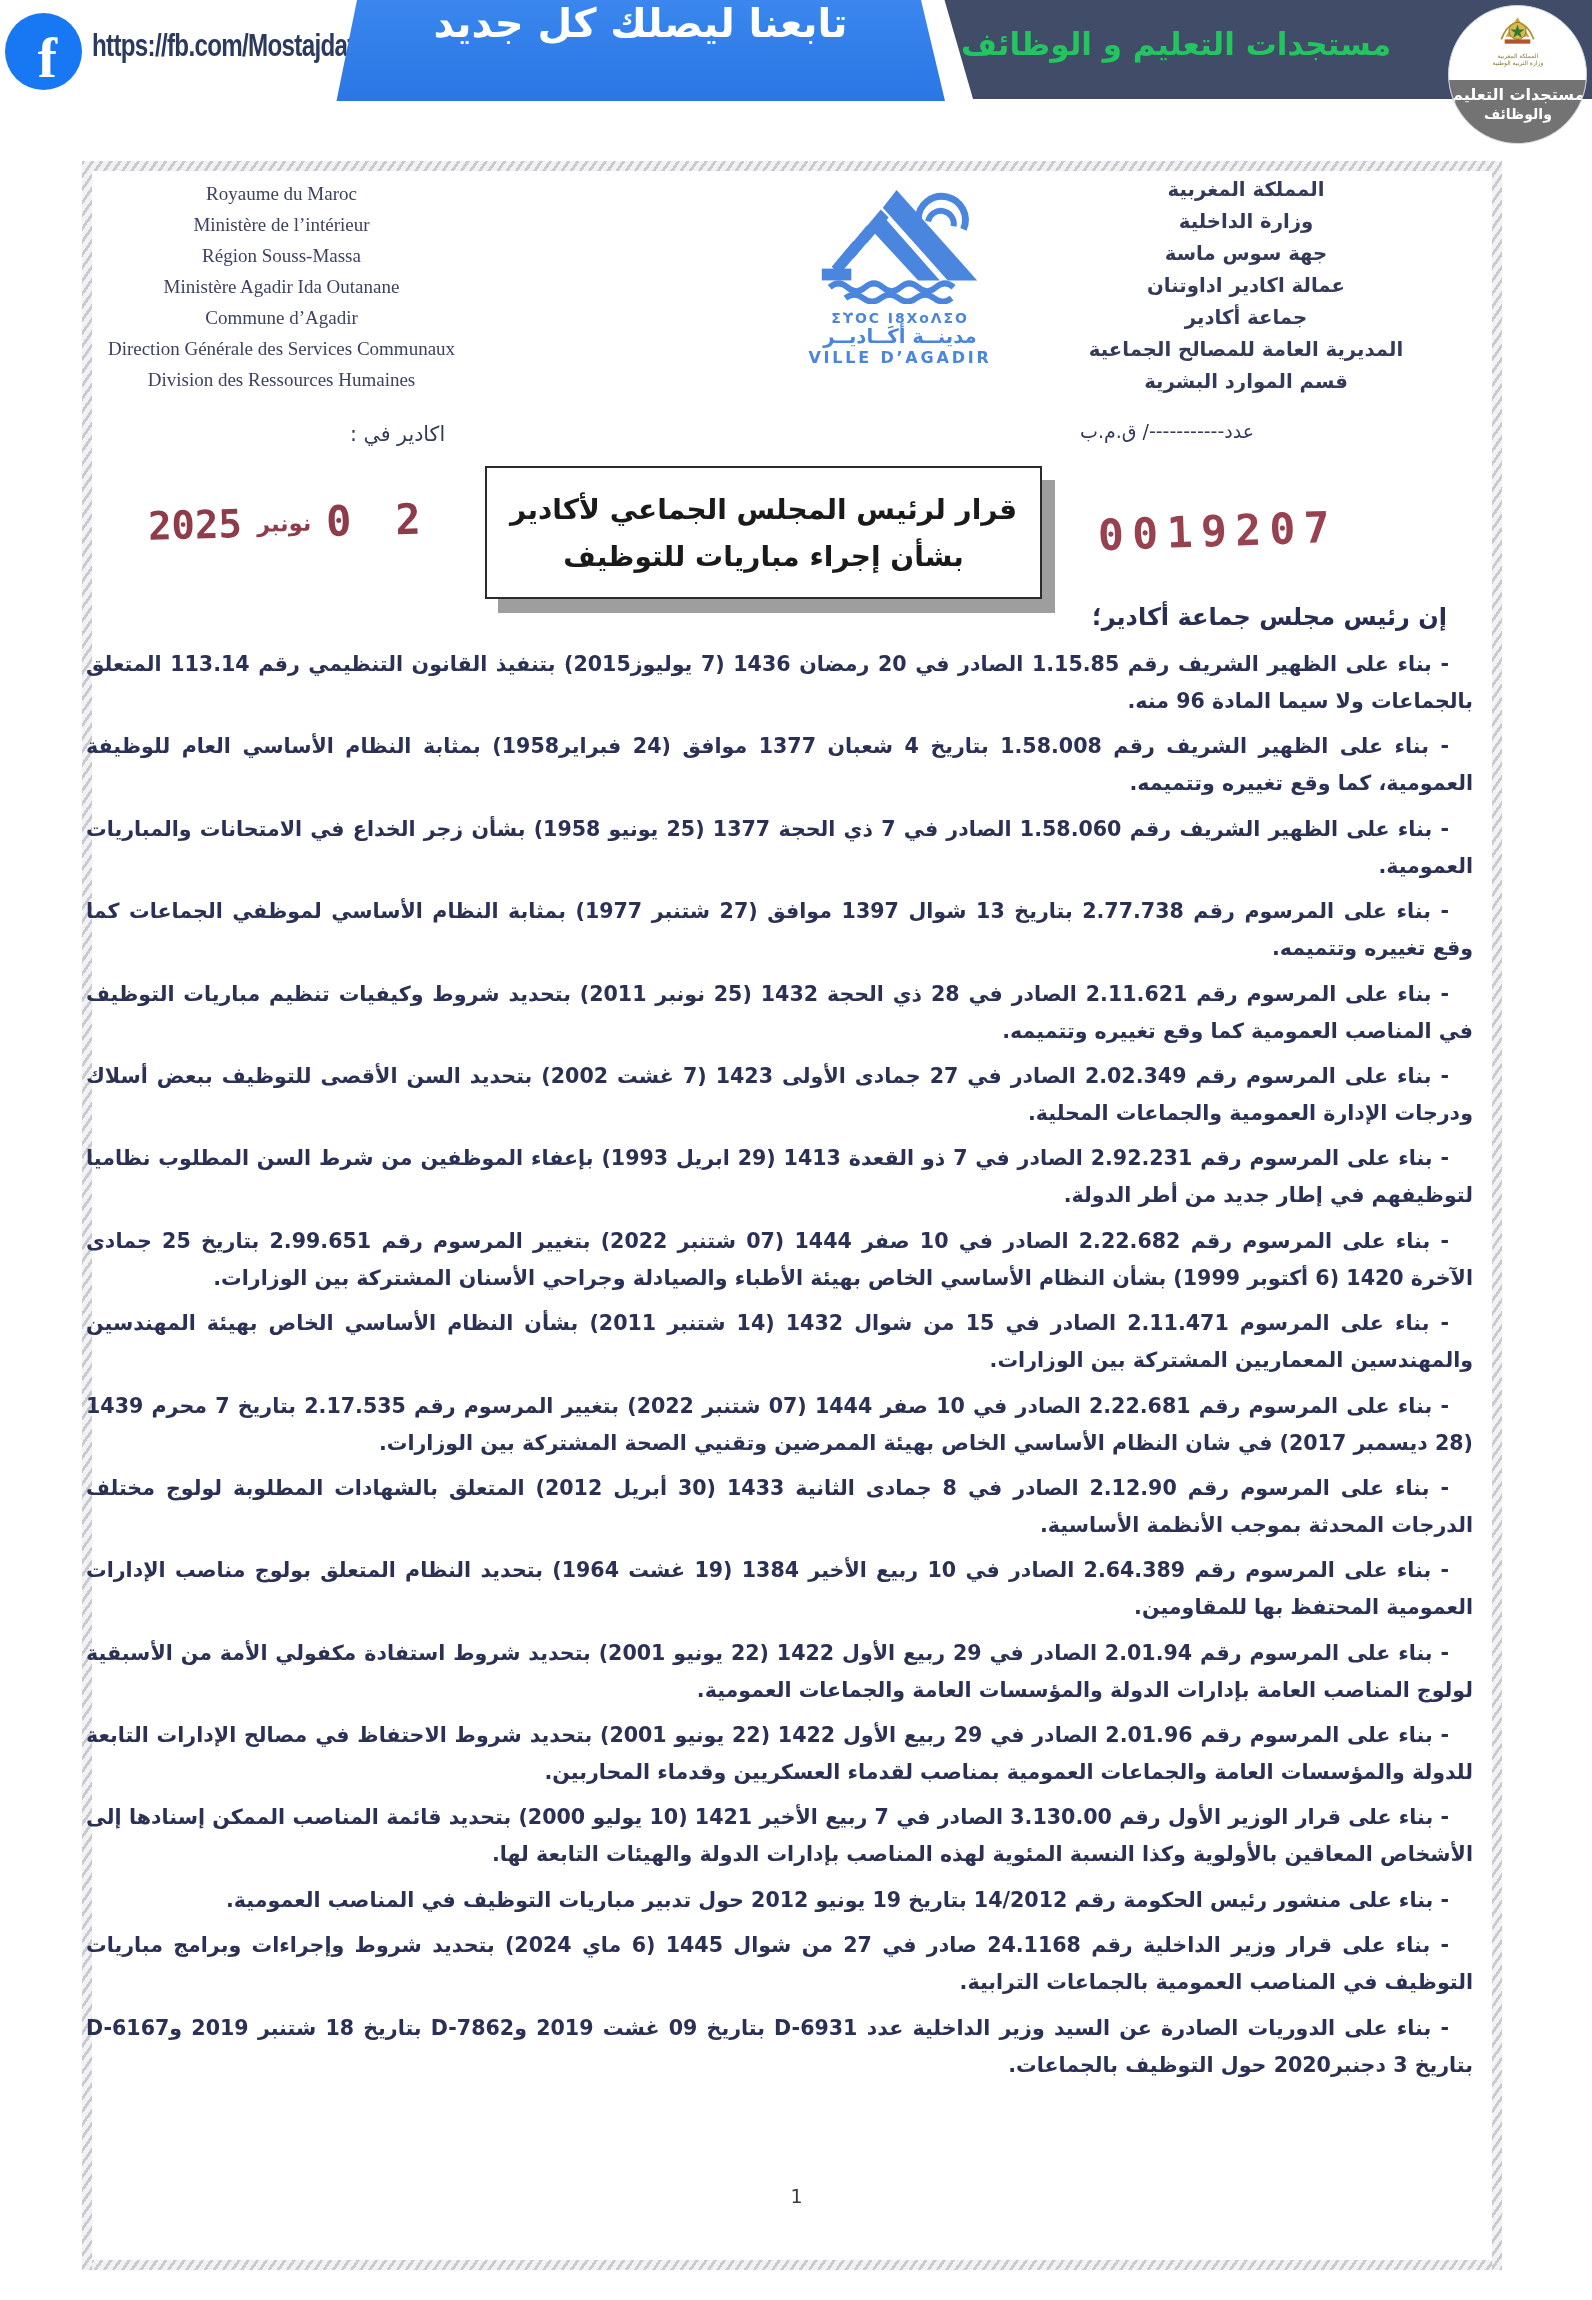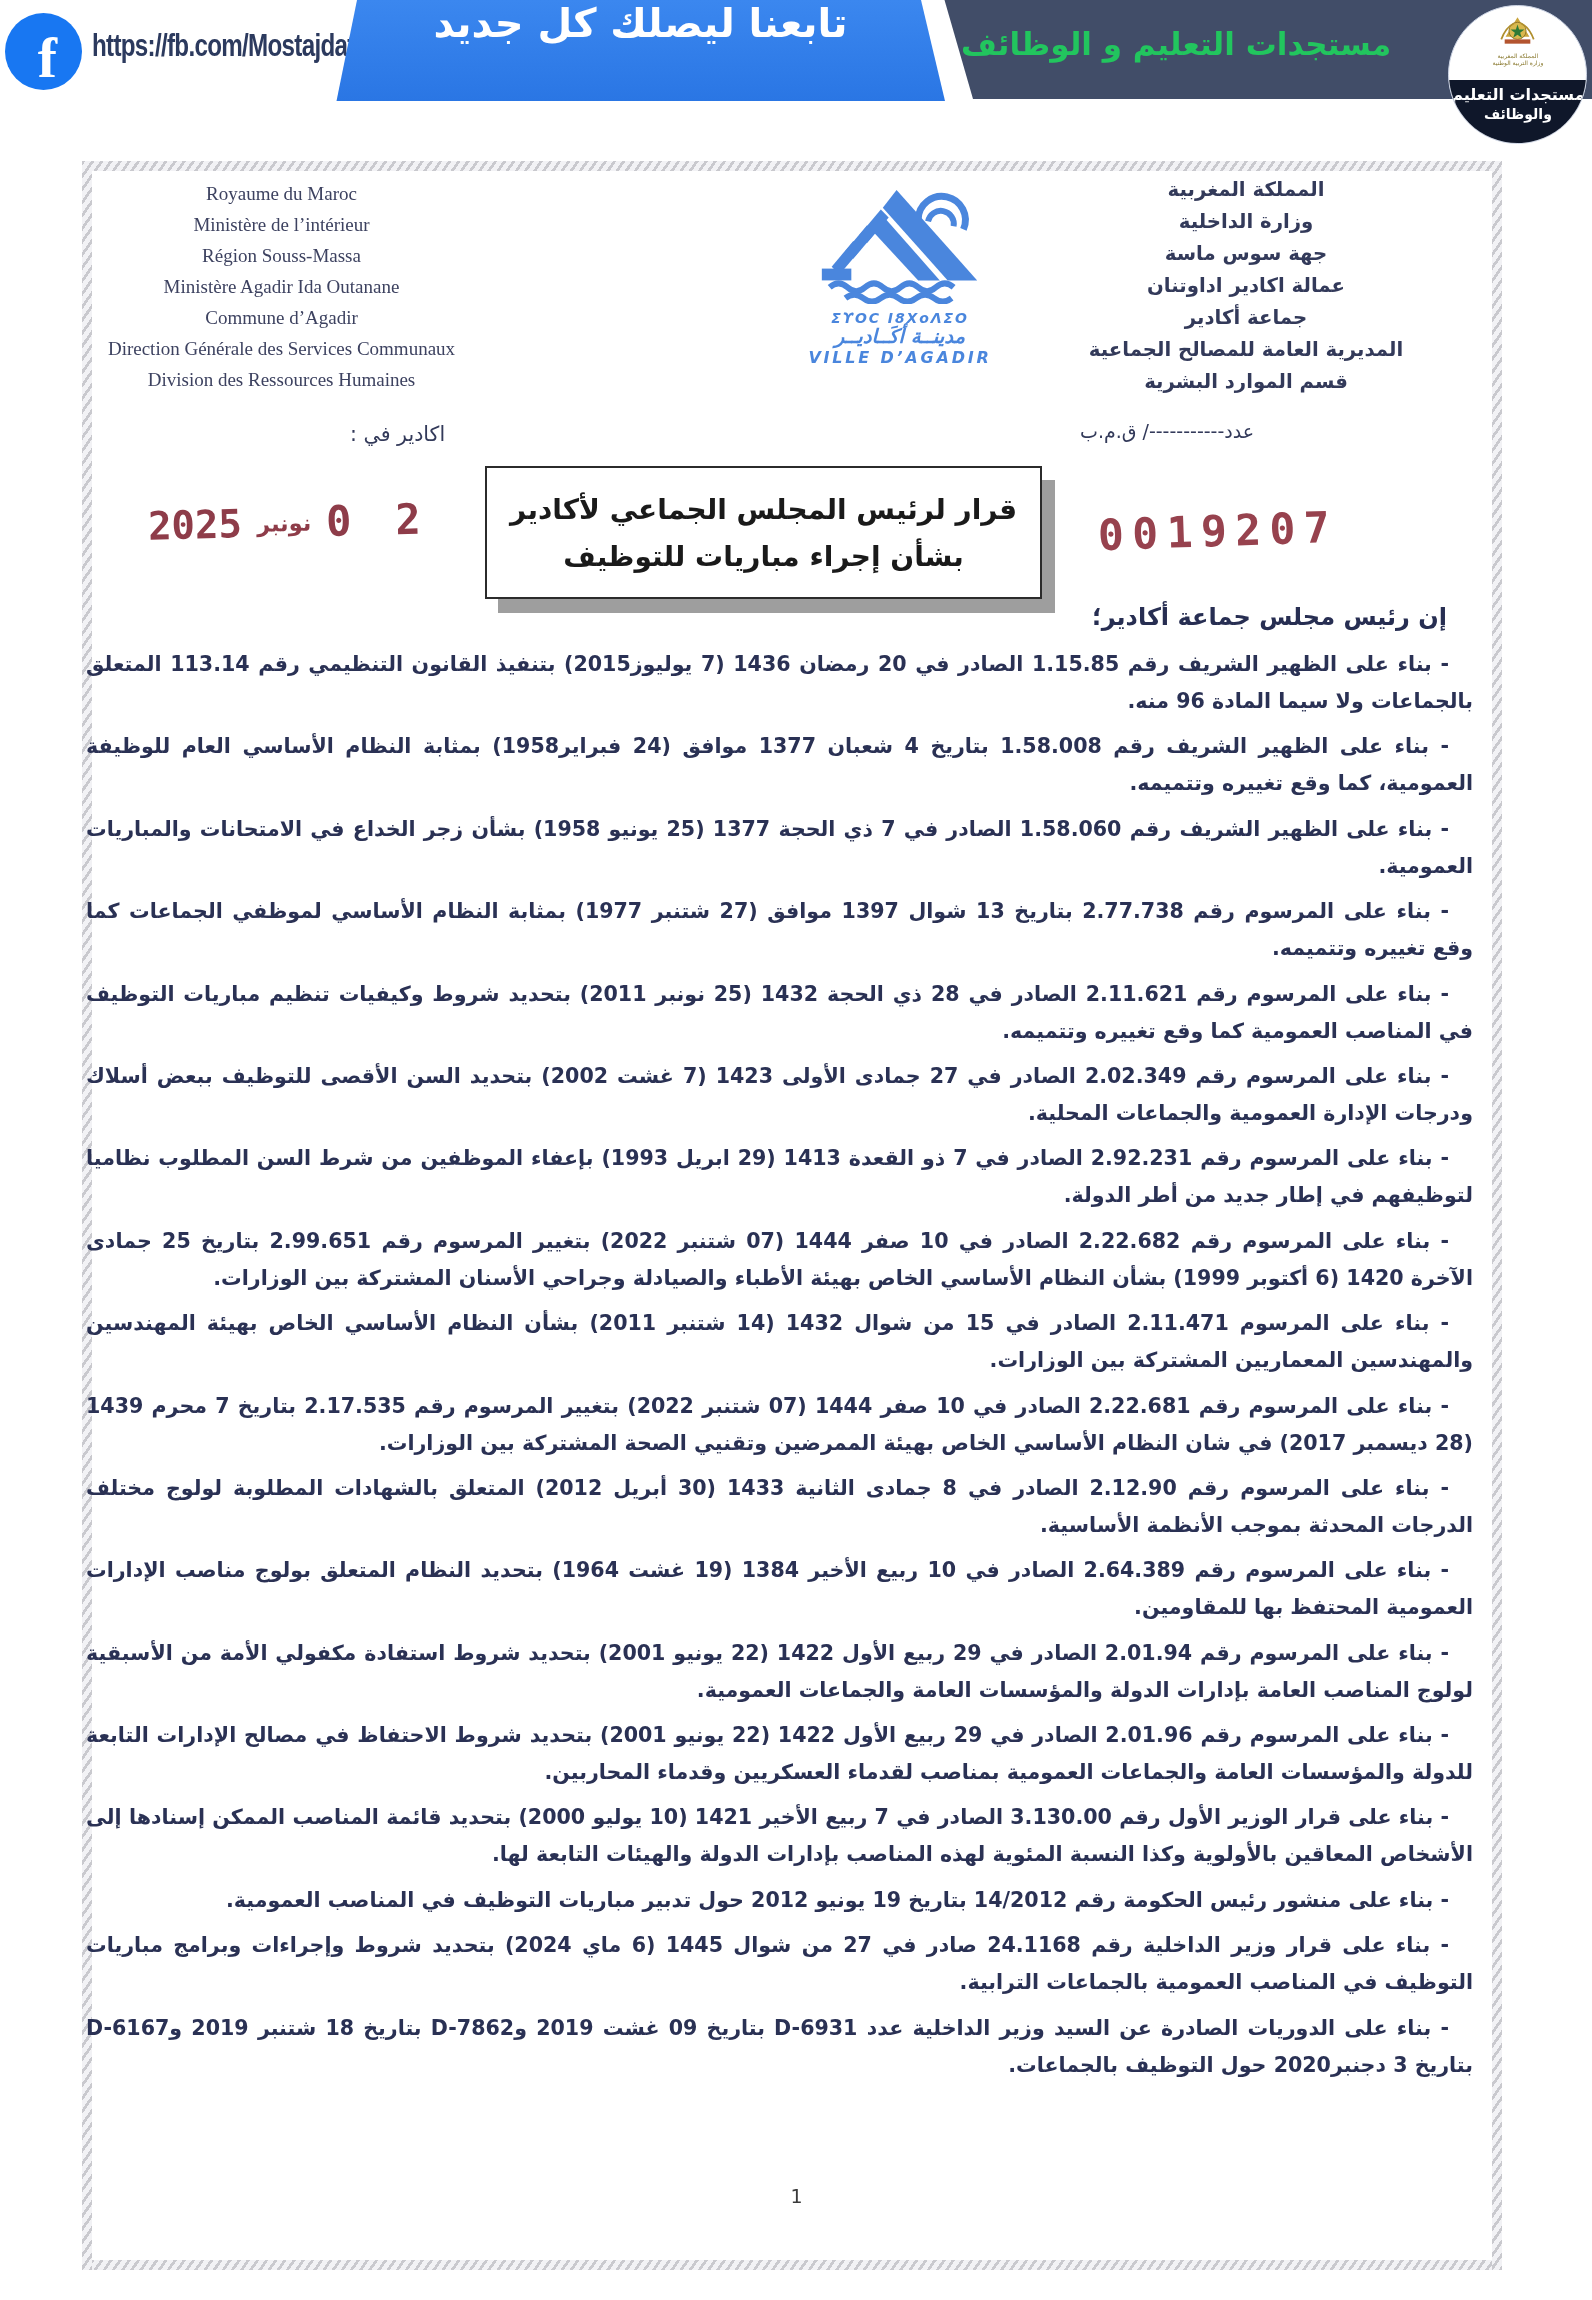--- a/index.html
+++ b/index.html
@@ -18,38 +18,38 @@
           display:flex;align-items:flex-start;justify-content:center;}
   .ribbon-text{color:#ffffff;font-weight:bold;font-size:40px;direction:rtl;padding-bottom:5.6px;}
   .navy-sec{position:absolute;left:937px;top:0;width:656px;height:99px;background:#414d68;
             clip-path:polygon(7.5px 0,656px 0,656px 99px,36px 99px);}
   .brand-text{position:absolute;left:19px;right:197px;top:26px;text-align:center;color:#22c55e;
               font-weight:bold;font-size:31px;direction:rtl;white-space:nowrap;}
   .badge{position:absolute;right:5.6px;top:4.7px;width:137px;height:137px;border-radius:50%;
          background:#ffffff;border:1.9px solid #ccd4e4;overflow:hidden;z-index:6;text-align:center;}
   .badge svg{margin-top:6.6px;}
   .badge-small{font-size:6px;line-height:7px;color:#8a7a30;}
-  .badge-navy{position:absolute;left:0;right:0;bottom:0;height:58px;background:#0f172a;color:#fff;
+  .badge-navy{position:absolute;left:0;right:0;bottom:0;height:58px;background:#737373;color:#fff;
               padding-top:4.7px;direction:rtl;}
   .badge-l1{font-size:16px;font-weight:bold;line-height:20.6px;}
   .badge-l2{font-size:14px;font-weight:bold;line-height:19px;}
 
   
   .hatch{position:absolute;background:repeating-linear-gradient(125deg,#c9c9ce 0 2.8px,#f2f2f5 2.8px 7.5px);}
   .hatch.top{left:82px;right:91px;top:161px;height:10.3px;}
   .hatch.bottom{left:82px;right:91px;top:2260px;height:10.3px;}
   .hatch.left{left:82px;top:161px;width:10.3px;height:2109px;}
   .hatch.right{right:91px;top:161px;width:10.3px;height:2109px;}
 
   
   .fr-block{position:absolute;left:94px;top:178px;width:375px;text-align:center;
             font-family:"Liberation Serif",serif;font-size:19px;line-height:31px;color:#3d4260;}
   .ar-block{position:absolute;left:1068px;top:174px;width:356px;text-align:center;direction:rtl;
             font-size:19.7px;line-height:32px;color:#333a5a;font-weight:600;}
-  .logo-block{position:absolute;left:778px;top:186px;width:244px;text-align:center;color:#4a86dd;font-style:italic;}
+  .logo-block{position:absolute;left:778px;top:186px;width:244px;text-align:center;color:#4a86dd;}
   .logo-tifinagh{font-size:14px;font-weight:bold;letter-spacing:1.9px;margin-top:1.9px;}
   .logo-ar{font-size:19.7px;font-weight:bold;direction:rtl;line-height:22.5px;}
   .logo-latin{font-size:16px;font-weight:bold;letter-spacing:2.8px;line-height:20.6px;}
 
   
   .ref-number{position:absolute;left:1080px;top:420px;width:206px;direction:rtl;text-align:left;
               font-size:19px;color:#333a5a;white-space:nowrap;}
   .ref-place{position:absolute;left:350px;top:422px;direction:rtl;font-size:20.6px;color:#333a5a;}
   .title-box{position:absolute;left:485px;top:466px;width:553px;height:129px;background:#ffffff;
              border:2.8px solid #2b2b2b;box-shadow:13px 14px 0 #9e9e9e;

